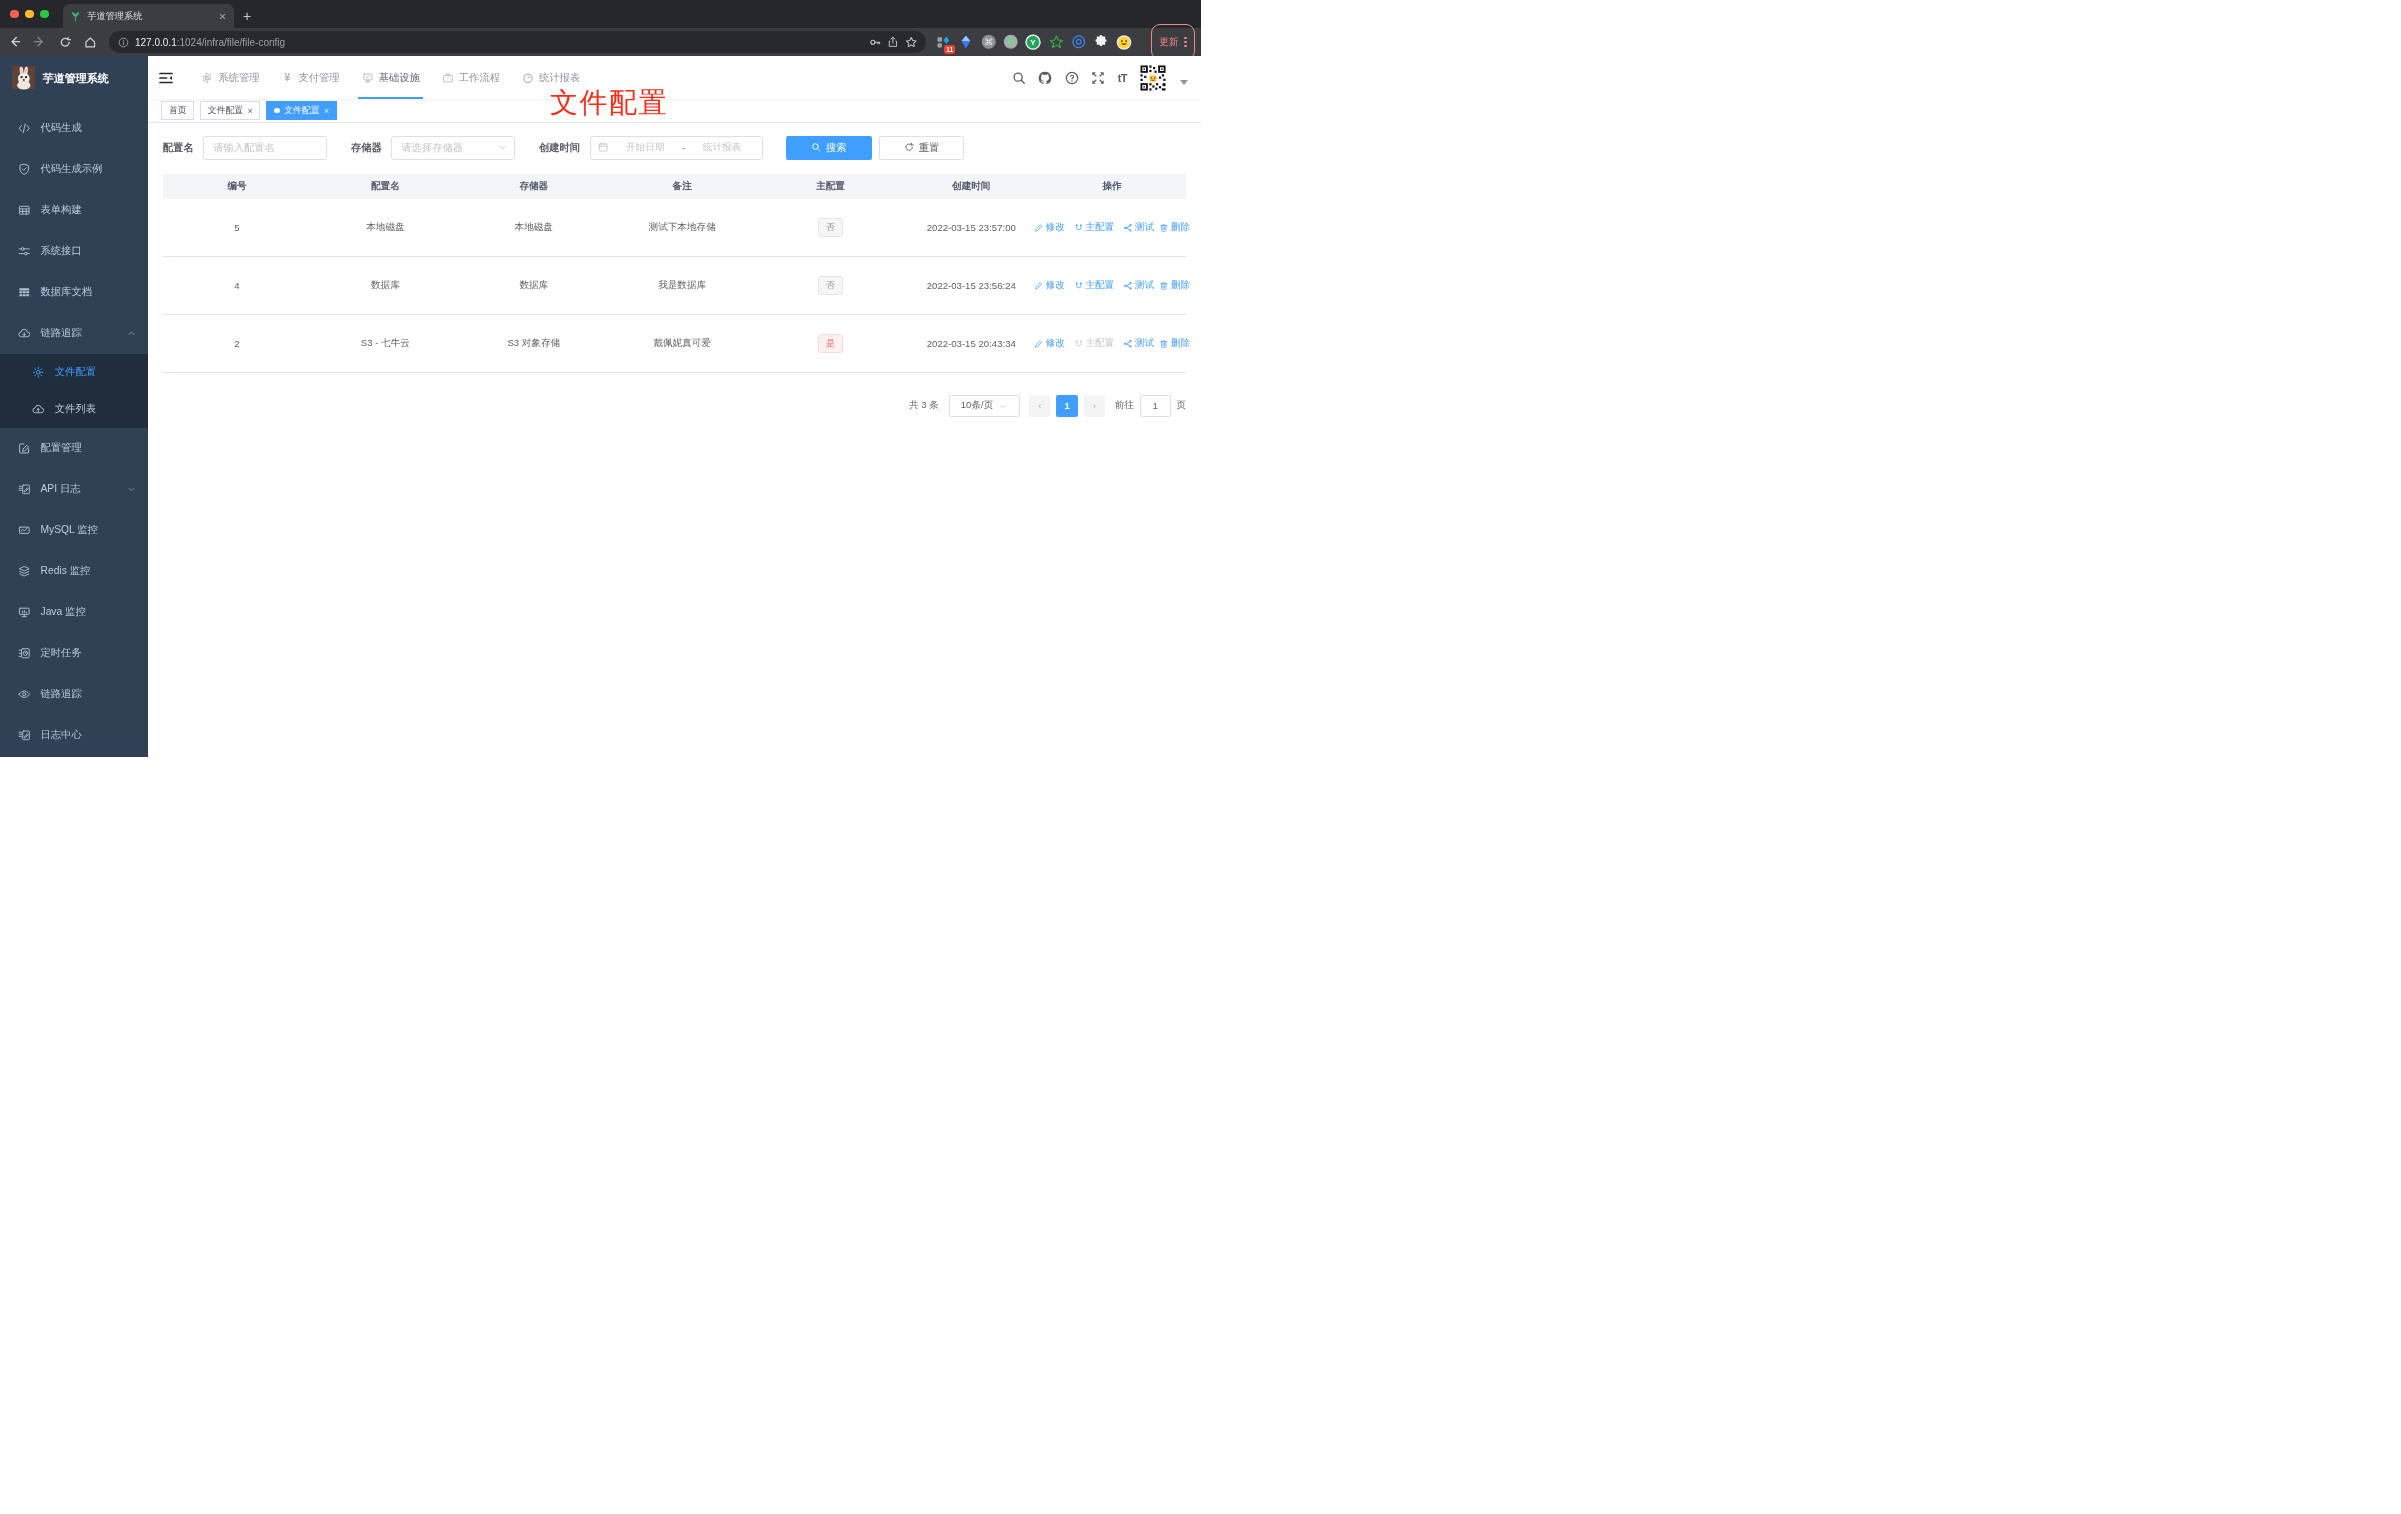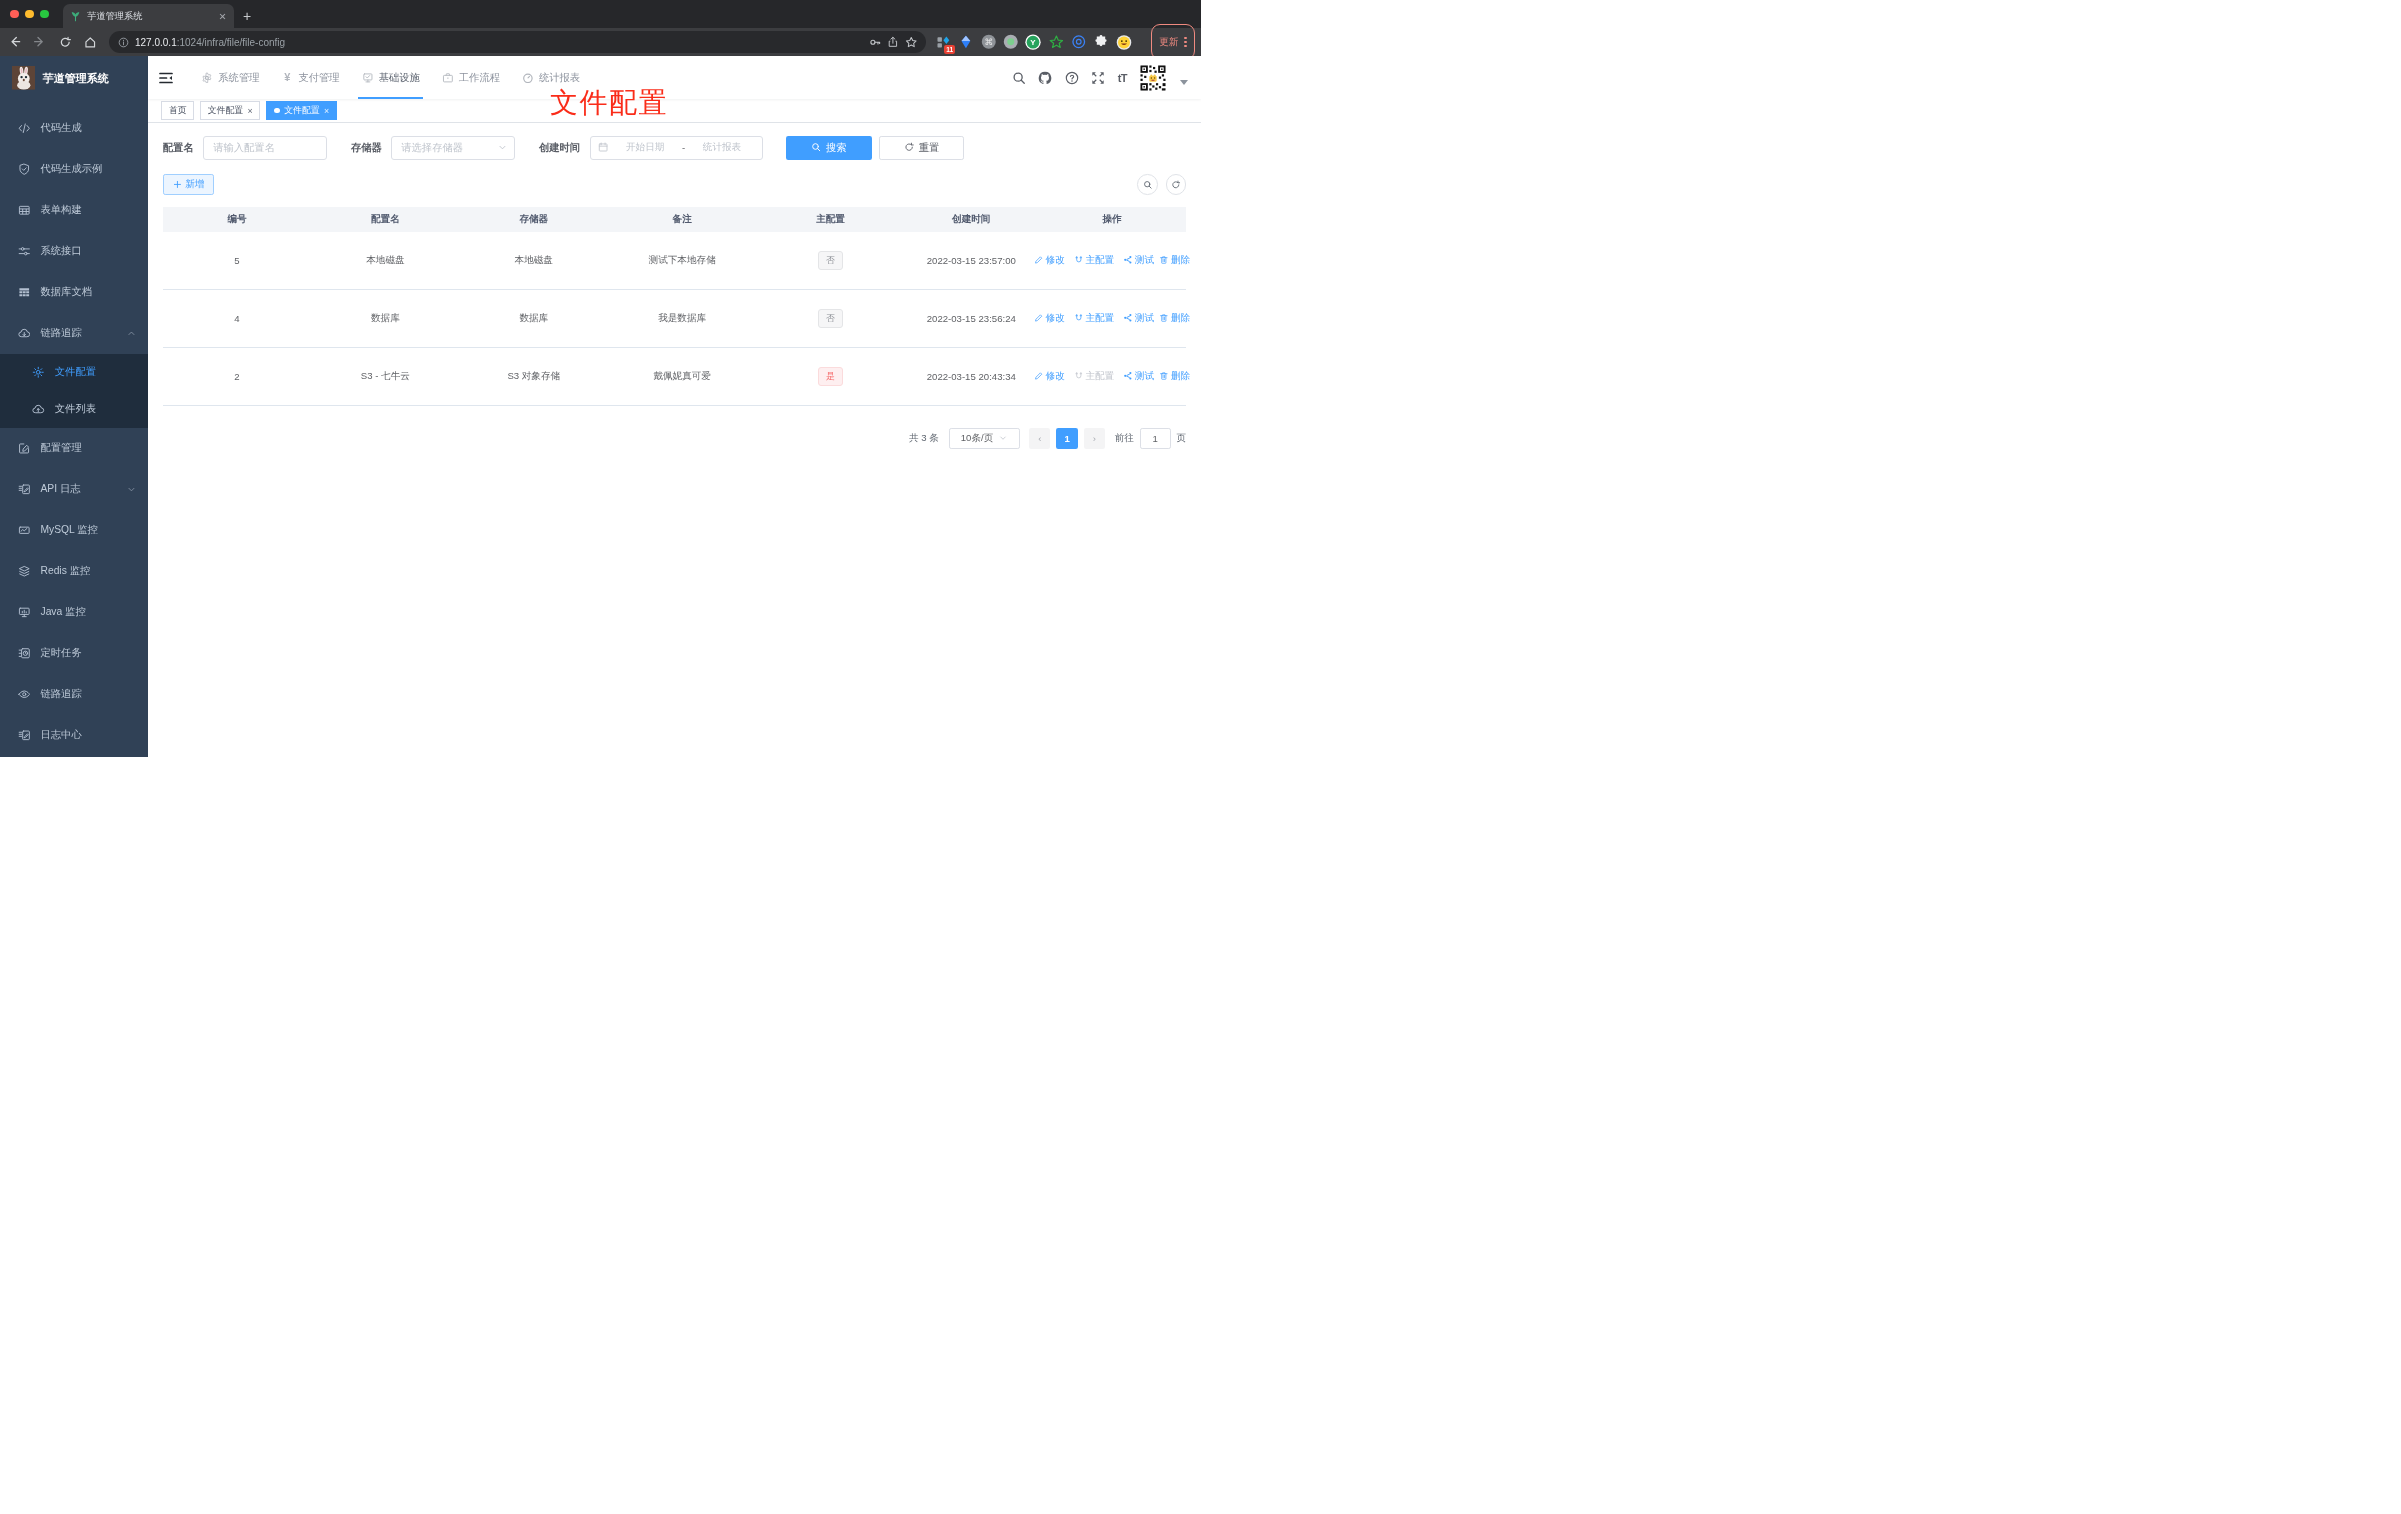--- a/index.html
+++ b/index.html
@@ -589,42 +589,20 @@
           </div>
           <div class="btn btn-plain">
             <svg class="b-ico" viewBox="0 0 16 16" fill="none" stroke="#5a5e66" stroke-width="1.4" stroke-linecap="round">
                 <path d="M13 8a5 5 0 1 1-1.6-3.7"></path>
                 <path d="M11.6 1.8v2.8h2.8"></path>
               </svg>
             <span>重置</span>
           </div>
         </div>
 
-        <div class="list-toolbar">
-          <div class="btn-add">
-            <svg width="8.9" height="8.9" viewBox="0 0 16 16" fill="none" stroke="#409eff" stroke-width="1.6" stroke-linecap="round">
-                <path d="M8 2.5v11M2.5 8h11"></path>
-              </svg>
-            <span>新增</span>
-          </div>
-          <div class="mini-circles">
-            <div class="circle-btn">
-              <svg viewBox="0 0 16 16" fill="none" stroke="currentColor" stroke-width="1.5" stroke-linecap="round">
-                  <circle cx="7" cy="7" r="4.4"></circle>
-                  <path d="M10.4 10.4L13.6 13.6"></path>
-                </svg>
-            </div>
-            <div class="circle-btn">
-              <svg viewBox="0 0 16 16" fill="none" stroke="currentColor" stroke-width="1.5" stroke-linecap="round">
-                  <path d="M13 8a5 5 0 1 1-1.6-3.7"></path>
-                  <path d="M11.6 1.8v2.8h2.8"></path>
-                </svg>
-            </div>
-          </div>
-        </div>
 
         <div class="tbl">
           <div class="thead">
             <div class="cell c1">编号</div>
             <div class="cell c2">配置名</div>
             <div class="cell c3">存储器</div>
             <div class="cell c4">备注</div>
             <div class="cell c5">主配置</div>
             <div class="cell c6">创建时间</div>
             <div class="cell c7">操作</div>

